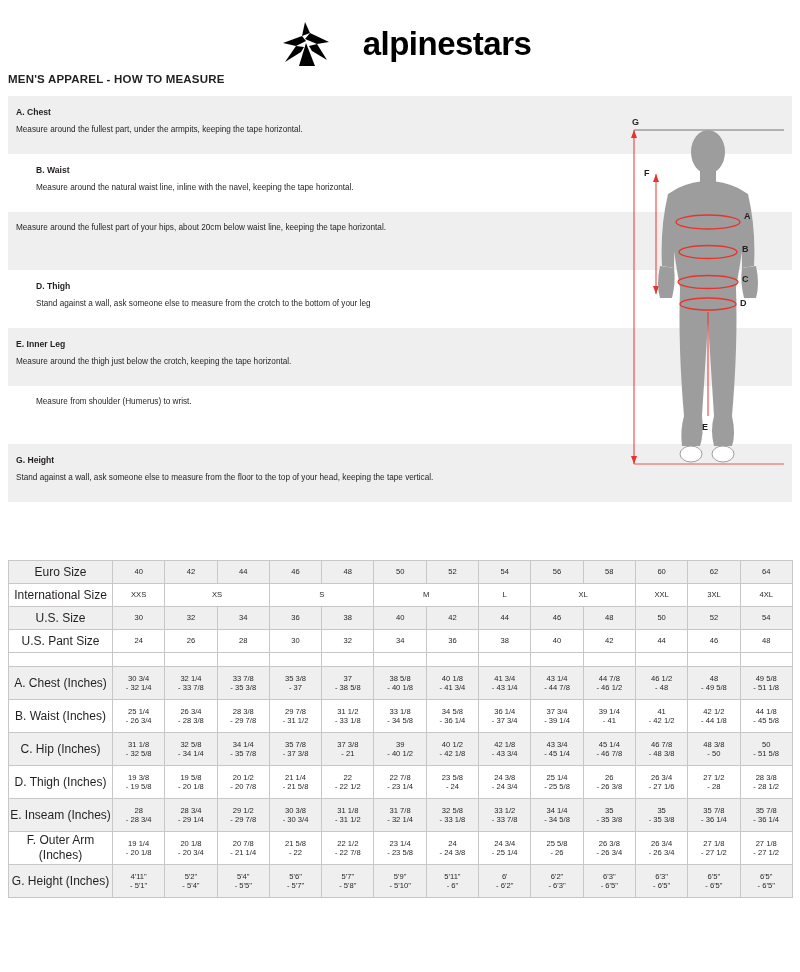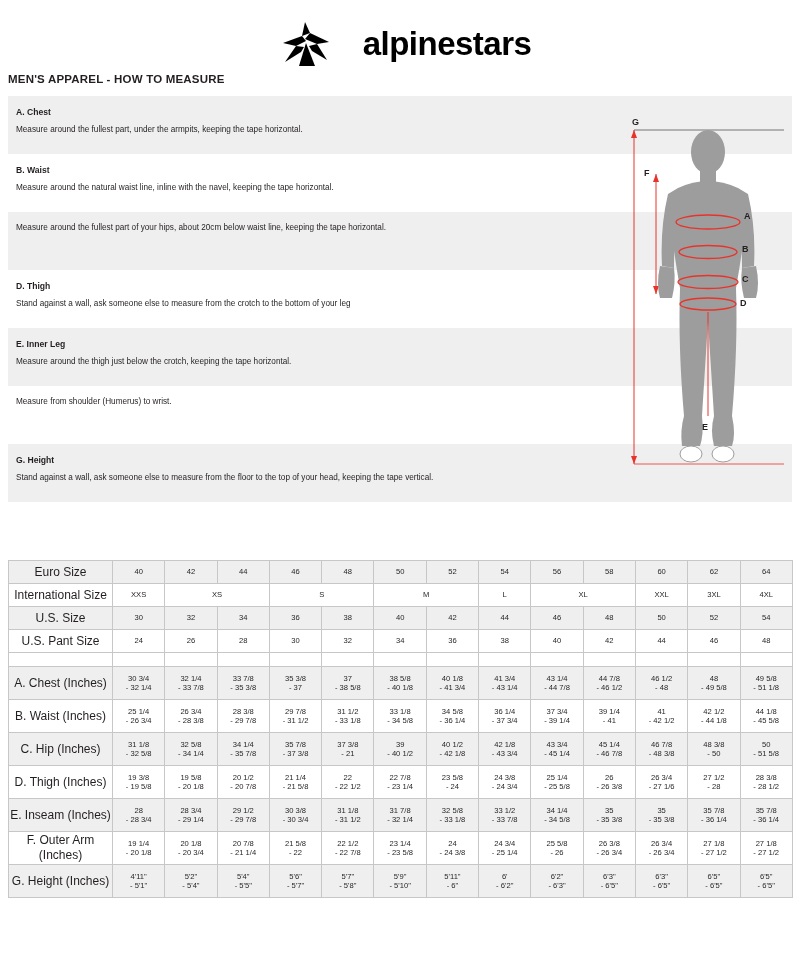--- a/index.html
+++ b/index.html
@@ -75,21 +75,21 @@
     top: 0;
     left: 0;
     width: 784px;
   }
   .measure-row {
     box-sizing: border-box;
     padding: 11px 8px 11px 8px;
     height: 58px;
   }
   .measure-row.shaded { background: #efefef; }
-  .measure-row.plain { background: #ffffff; }
+  .measure-row.plain { background: #ffffff; margin-left: 20px; }
   .m-title {
     font-size: 8.6px;
     font-weight: bold;
     color: #231f20;
     margin-bottom: 8px;
   }
   .m-desc {
     font-size: 8.2px;
     color: #231f20;
     line-height: 1.2;

